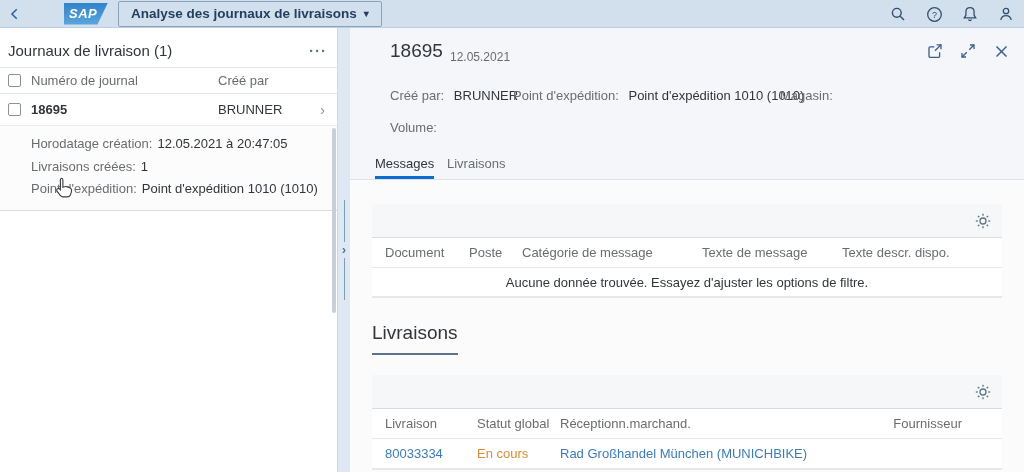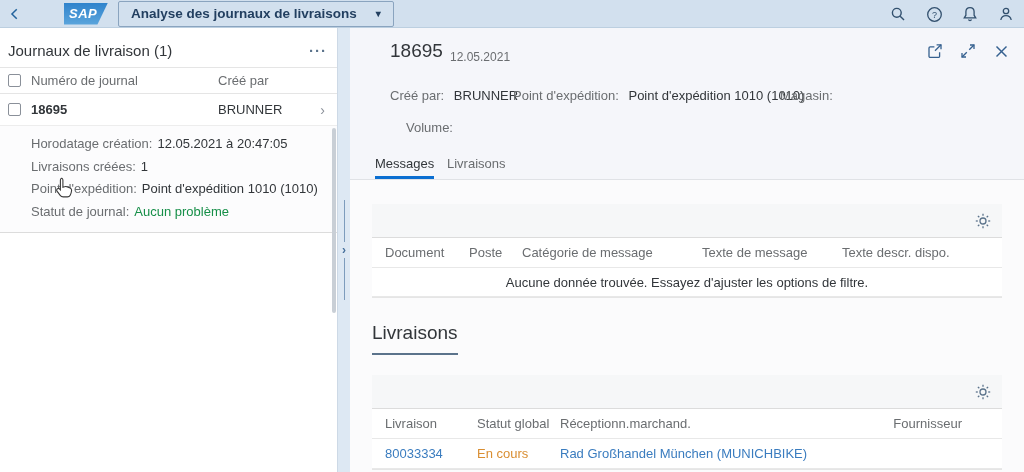--- a/index.html
+++ b/index.html
@@ -8,21 +8,21 @@
   .app { position:relative; width:1024px; height:472px; overflow:hidden; }
 
   
   .shellbar { position:relative; height:28px; background:#d2e0ee; border-bottom:1px solid #bccfe0;
               display:flex; align-items:center; }
   .back-btn { width:30px; height:28px; display:flex; align-items:center; justify-content:center; cursor:pointer; }
   .sap-logo { margin-left:34px; width:44px; height:22px; background:linear-gradient(180deg,#2f83cc,#5ba5dc);
               clip-path:polygon(0 0,100% 0,76% 100%,0 100%); display:flex; align-items:center; cursor:pointer; }
   .sap-logo span { color:#fff; font-weight:bold; font-style:italic; font-size:13px; padding-left:5px; letter-spacing:.5px; }
   .app-title-btn { margin-left:10px; height:26px; border:1px solid #8aa4bf; background:transparent; border-radius:2px;
-                   display:flex; align-items:center; gap:19px; padding:0 12px; font-size:13.5px; font-weight:bold;
+                   display:flex; align-items:center; gap:7px; padding:0 12px; font-size:13.5px; font-weight:bold;
                    color:#223f60; cursor:pointer; font-family:inherit; }
   .app-title-btn .caret { font-size:10px; color:#223f60; }
   .shell-icons { position:absolute; right:8px; top:0; height:28px; display:flex; align-items:center; gap:16px; }
   .shell-icon { width:20px; height:20px; display:flex; align-items:center; justify-content:center; cursor:pointer; }
 
   
   .main { display:flex; height:444px; }
   .left-panel { position:relative; width:337px; background:#fff; flex:none; }
   .splitter { position:relative; width:13px; flex:none; background:#dde8f3; border-left:1px solid #cdd9e6;
               display:flex; flex-direction:column; align-items:center; justify-content:center; cursor:col-resize; }
@@ -167,24 +167,20 @@
           <span class="val">12.05.2021 à 20:47:05</span>
         </div>
         <div class="lp-detail-line">
           <span class="lbl">Livraisons créées:</span>
           <span class="val">1</span>
         </div>
         <div class="lp-detail-line">
           <span class="lbl">Point d'expédition:</span>
           <span class="val">Point d'expédition 1010 (1010)</span>
         </div>
-        <div class="lp-detail-line">
-          <span class="lbl">Statut de journal:</span>
-          <span class="val positive">Aucun problème</span>
-        </div>
       </div>
 
       <div class="lp-scroll-thumb"></div>
 
       <svg class="cursor-svg" width="19" height="22" viewBox="0 0 19 22">
         <path d="M6.2 2.2c1 0 1.7.8 1.7 1.8v7.2l1.6-.5c.7-.3 1.5-.2 2.3.1l3.3 1.3c1 .4 1.6 1.3 1.5 2.4-.2 1.9-.7 3.4-1.4 4.7-.5 1-1.6 1.7-2.8 1.7H8.2c-1.2 0-2.3-.5-3-1.5l-3.2-4.2c-.6-.8-.4-2 .5-2.5.6-.4 1.4-.3 2 .2l.9.9V4c0-1 .8-1.8 1.8-1.8z" fill="#ffffff" stroke="#3a3a3a" stroke-width="1.1"></path>
       </svg>
     </aside>
 
     <div class="splitter">
@@ -228,21 +224,21 @@
           <span class="val">BRUNNER</span>
         </div>
         <div class="field" style="left:163px; top:60px;">
           <span class="lbl">Point d'expédition:</span>
           <span class="val">Point d'expédition 1010 (1010)</span>
         </div>
         <div class="field" style="left:430px; top:60px;">
           <span class="lbl">Magasin:</span>
           <span class="val"></span>
         </div>
-        <div class="field" style="left:56px; top:92px;">
+        <div class="field" style="left:40px; top:92px;">
           <span class="lbl">Volume:</span>
           <span class="val"></span>
         </div>
 
         <div class="tabs">
           <div class="tab active" style="left:25px;">
             <span>Messages</span>
           </div>
           <div class="tab" style="left:97px;">
             <span>Livraisons</span>

